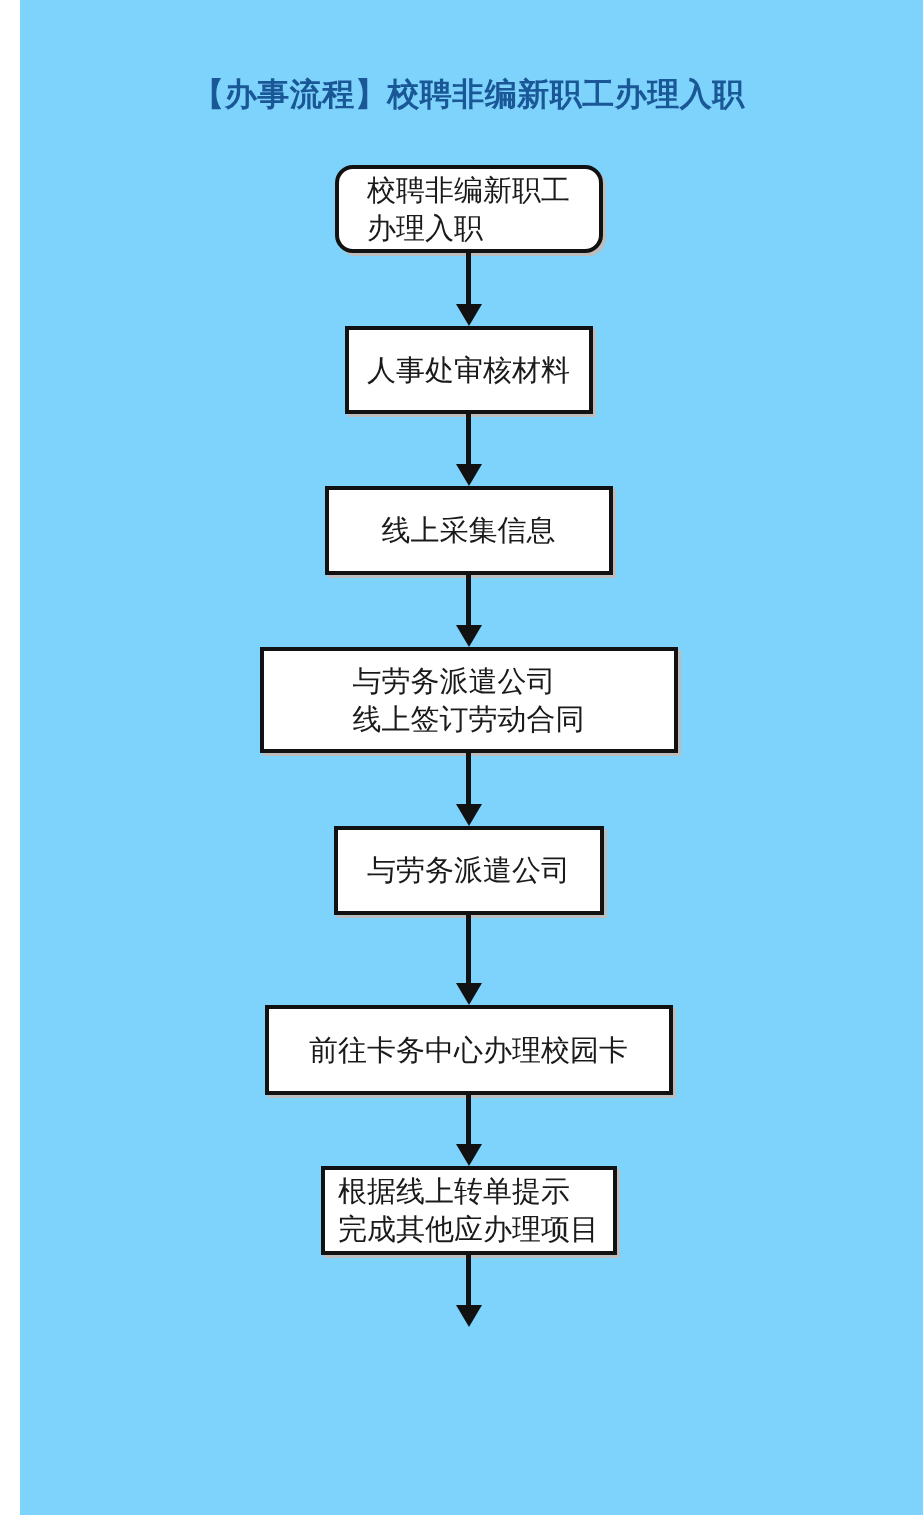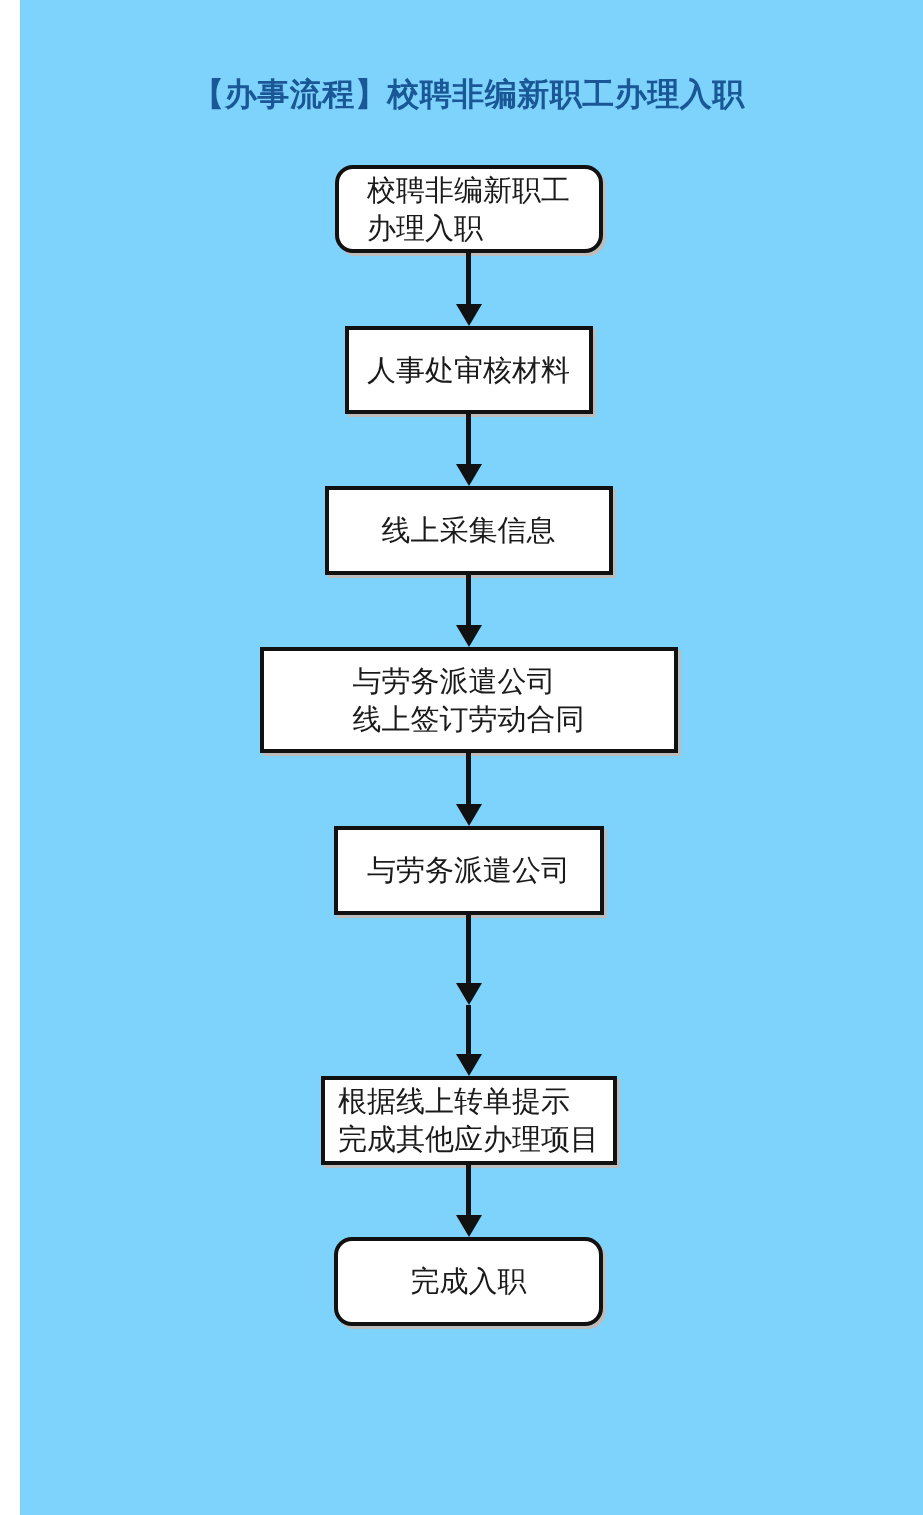--- a/index.html
+++ b/index.html
@@ -125,31 +125,31 @@
         <div class="head"></div>
       </div>
 
       <div class="node n5">与劳务派遣公司</div>
 
       <div class="arrow h90">
         <div class="shaft"></div>
         <div class="head"></div>
       </div>
 
+      <div class="node n6">前往卡务中心办理校园卡</div>
 
       <div class="arrow h71">
         <div class="shaft"></div>
         <div class="head"></div>
       </div>
 
       <div class="node n7">根据线上转单提示
 完成其他应办理项目</div>
 
       <div class="arrow h72">
         <div class="shaft"></div>
         <div class="head"></div>
       </div>
 
-      <div class="node rounded n8">完成入职</div>
 
     </div>
   </div>
 </div>
 
 </body></html>

